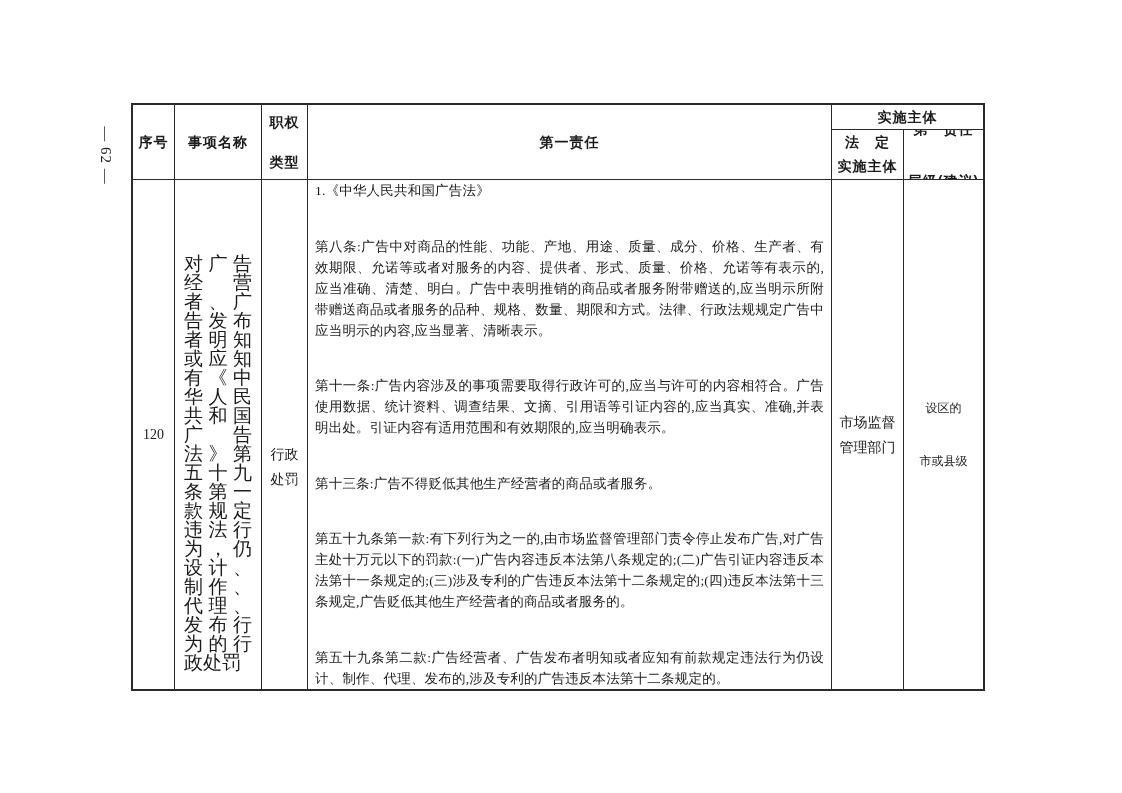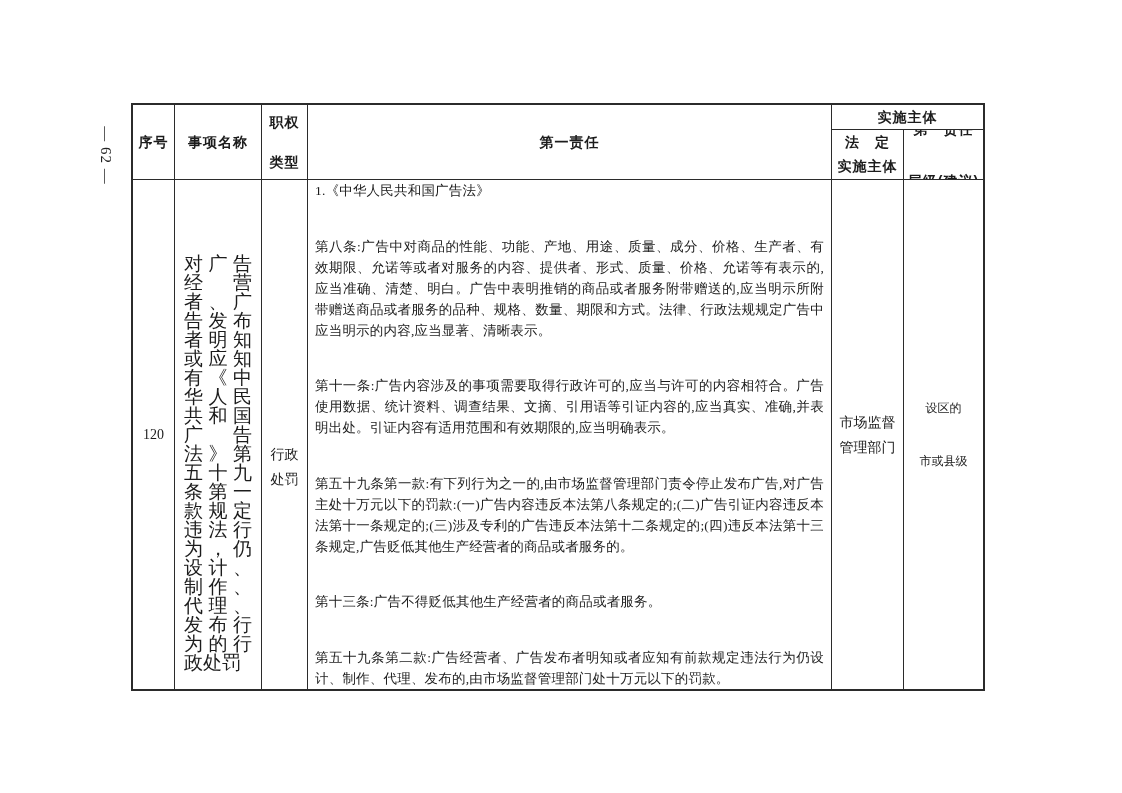--- a/index.html
+++ b/index.html
@@ -138,23 +138,23 @@
     </div>
 
     <div class="cell c3 r3 no-b">
       <div class="type-block">行政处罚</div>
     </div>
 
     <div class="cell c4 r3 no-b basis-cell">
       <p class="para">1.《中华人民共和国广告法》</p>
       <p class="para">第八条:广告中对商品的性能、功能、产地、用途、质量、成分、价格、生产者、有效期限、允诺等或者对服务的内容、提供者、形式、质量、价格、允诺等有表示的,应当准确、清楚、明白。广告中表明推销的商品或者服务附带赠送的,应当明示所附带赠送商品或者服务的品种、规格、数量、期限和方式。法律、行政法规规定广告中应当明示的内容,应当显著、清晰表示。</p>
       <p class="para">第十一条:广告内容涉及的事项需要取得行政许可的,应当与许可的内容相符合。广告使用数据、统计资料、调查结果、文摘、引用语等引证内容的,应当真实、准确,并表明出处。引证内容有适用范围和有效期限的,应当明确表示。</p>
+      <p class="para">第十三条:广告不得贬低其他生产经营者的商品或者服务。</p>
       <p class="para">第五十九条第一款:有下列行为之一的,由市场监督管理部门责令停止发布广告,对广告主处十万元以下的罚款:(一)广告内容违反本法第八条规定的;(二)广告引证内容违反本法第十一条规定的;(三)涉及专利的广告违反本法第十二条规定的;(四)违反本法第十三条规定,广告贬低其他生产经营者的商品或者服务的。</p>
-      <p class="para">第十三条:广告不得贬低其他生产经营者的商品或者服务。</p>
-      <p class="para">第五十九条第二款:广告经营者、广告发布者明知或者应知有前款规定违法行为仍设计、制作、代理、发布的,由市场监督管理部门处十万元以下的罚款。</p>
+      <p class="para">第五十九条第二款:广告经营者、广告发布者明知或者应知有前款规定违法行为仍设计、制作、代理、发布的,涉及专利的广告违反本法第十二条规定的。</p>
     </div>
 
     <div class="cell c5 r3 no-b">
       <div class="legal-block">市场监督管理部门</div>
     </div>
 
     <div class="cell c6 r3 no-b no-r">
       <div class="resp-block">设区的</div>
       <div class="resp-block">市或县级</div>
     </div>

